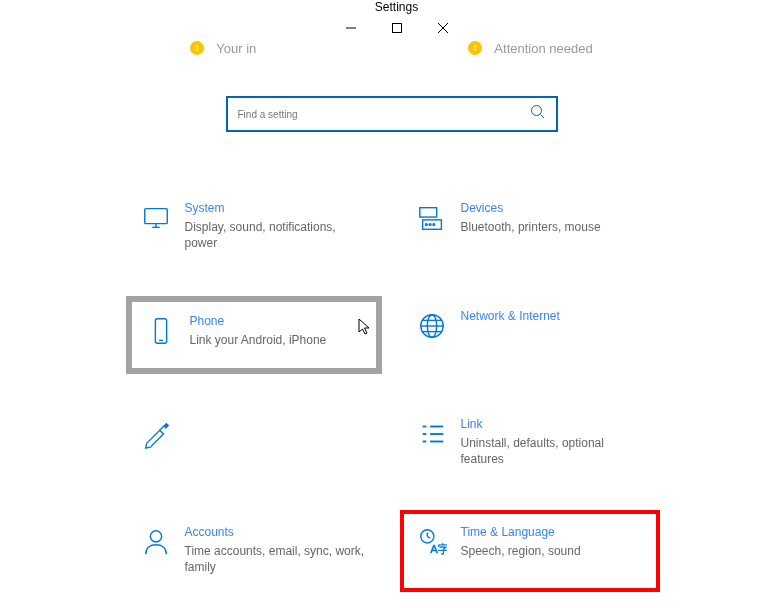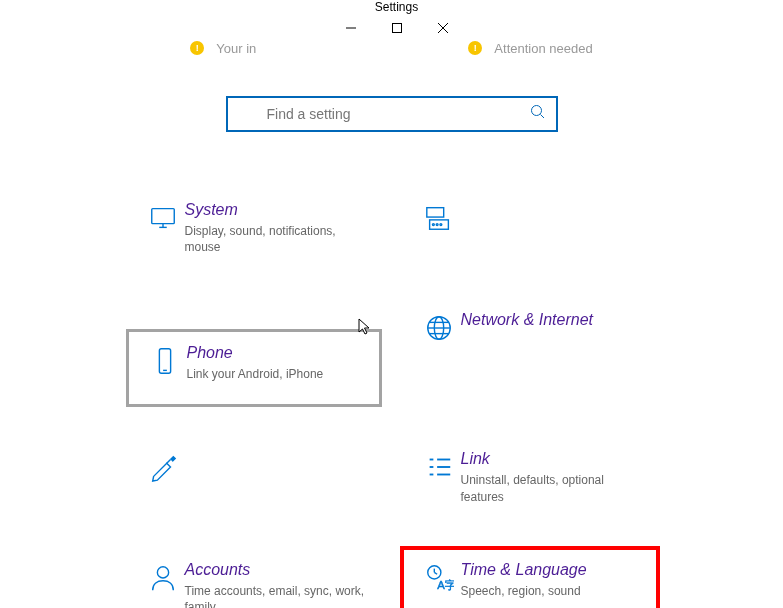--- a/index.html
+++ b/index.html
@@ -12,33 +12,33 @@
 .win-btn svg { width: 10px; height: 10px; }
 
 .status-row { height: 40px; display: flex; align-items: center; padding-top: 0; gap: 16px; justify-content: center; }
 .status-item { display: flex; align-items: center; gap: 12px; color: #999; font-size: 13px; }
 .status-dot { width: 14px; height: 14px; border-radius: 50%; background: #f8c500; display: flex; align-items: center; justify-content: center; font-size: 9px; font-weight: bold; color: #fff; }
 .status-sep { width: 180px; }
 
 .content { padding-top: 28px; display: flex; flex-direction: column; align-items: center; }
 
 .search-wrap { width: 332px; height: 36px; border: 2px solid #0067b8; display: flex; align-items: center; padding: 0 10px; margin-bottom: 56px; }
-.search-input { flex: 1; border: 0; outline: 0; font-size: 14px; color: #767676; background: transparent; margin-left: 29px; }
+.search-input { flex: 1; border: 0; outline: 0; font-size: 10px; color: #767676; background: transparent; }
 .search-input::placeholder { color: #767676; }
 .search-icon { color: #0067b8; }
 
 .grid { display: grid; grid-template-columns: 256px 256px; column-gap: 20px; row-gap: 30px; }
 
 .tile { display: flex; padding: 12px 12px 12px 14px; border: 1px solid transparent; min-height: 78px; cursor: pointer; }
-.tile.hover { border: 3px solid #a3a3a3; background: #fff; margin-top: 31px; }
+.tile.hover { border: 6px solid #a3a3a3; background: #fff; }
 .tile.highlight { outline: 4px solid #ff0000; outline-offset: -2px; padding-bottom: 28px; }
 
-.tile-icon { width: 44px; flex-shrink: 0; display: flex; justify-content: center; padding-top: 2px; }
+.tile-icon { width: 44px; flex-shrink: 0; display: flex; justify-content: flex-start; padding-top: 2px; }
 .tile-body { flex: 1; }
-.tile-title { font-size: 16px; color: #4c1d95; margin-bottom: 4px; font-weight: 400; font-style: italic; }
+.tile-title { font-size: 12px; color: #3b82f6; margin-bottom: 4px; font-weight: 400; }
 .tile-desc { font-size: 12px; color: #666; line-height: 1.35; }
 
 .cursor { position: absolute; left: 358px; top: 318px; pointer-events: none; }
 
 .icon-blue { color: #0078d4; }
 </style>
 </head>
 <body>
 
 <div class="titlebar">
@@ -92,33 +92,37 @@
     <div class="tile">
       <div class="tile-icon">
         <svg class="icon-blue" width="30" height="30" viewBox="0 0 32 32" fill="none" stroke="currentColor" stroke-width="1.5">
             <rect x="4" y="6" width="24" height="16" rx="1"></rect>
             <line x1="12" y1="26" x2="20" y2="26"></line>
             <line x1="16" y1="22" x2="16" y2="26"></line>
           </svg>
       </div>
       <div class="tile-body">
         <div class="tile-title">System</div>
-        <div class="tile-desc">Display, sound, notifications, mouse</div>
+        <div class="tile-desc">Display, sound, notifications, power</div>
       </div>
     </div>
 
     <div class="tile">
       <div class="tile-icon">
         <svg class="icon-blue" width="30" height="30" viewBox="0 0 32 32" fill="none" stroke="currentColor" stroke-width="1.5">
             <rect x="3" y="5" width="18" height="10"></rect>
             <rect x="6" y="18" width="20" height="10"></rect>
             <circle cx="10" cy="23" r="1"></circle>
             <circle cx="14" cy="23" r="1"></circle>
             <circle cx="18" cy="23" r="1"></circle>
           </svg>
+      </div>
+      <div class="tile-body">
+        <div class="tile-title">Devices</div>
+        <div class="tile-desc">Bluetooth, printers, mouse</div>
       </div>
     </div>
 
     <div class="tile hover">
       <div class="tile-icon">
         <svg class="icon-blue" width="30" height="30" viewBox="0 0 32 32" fill="none" stroke="currentColor" stroke-width="1.5">
             <rect x="10" y="3" width="12" height="26" rx="2"></rect>
             <line x1="14" y1="26" x2="18" y2="26"></line>
           </svg>
       </div>

